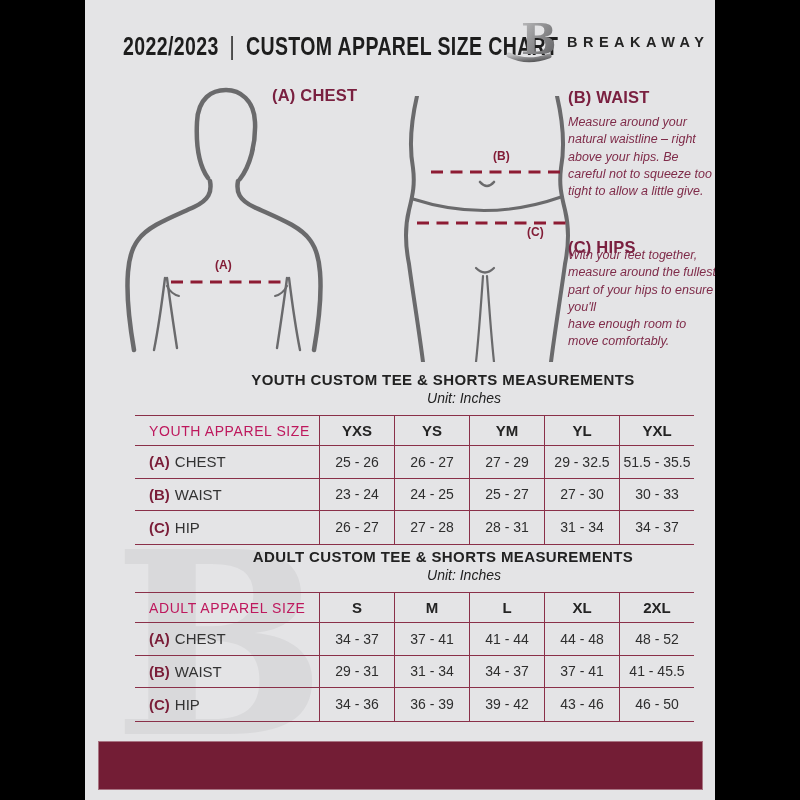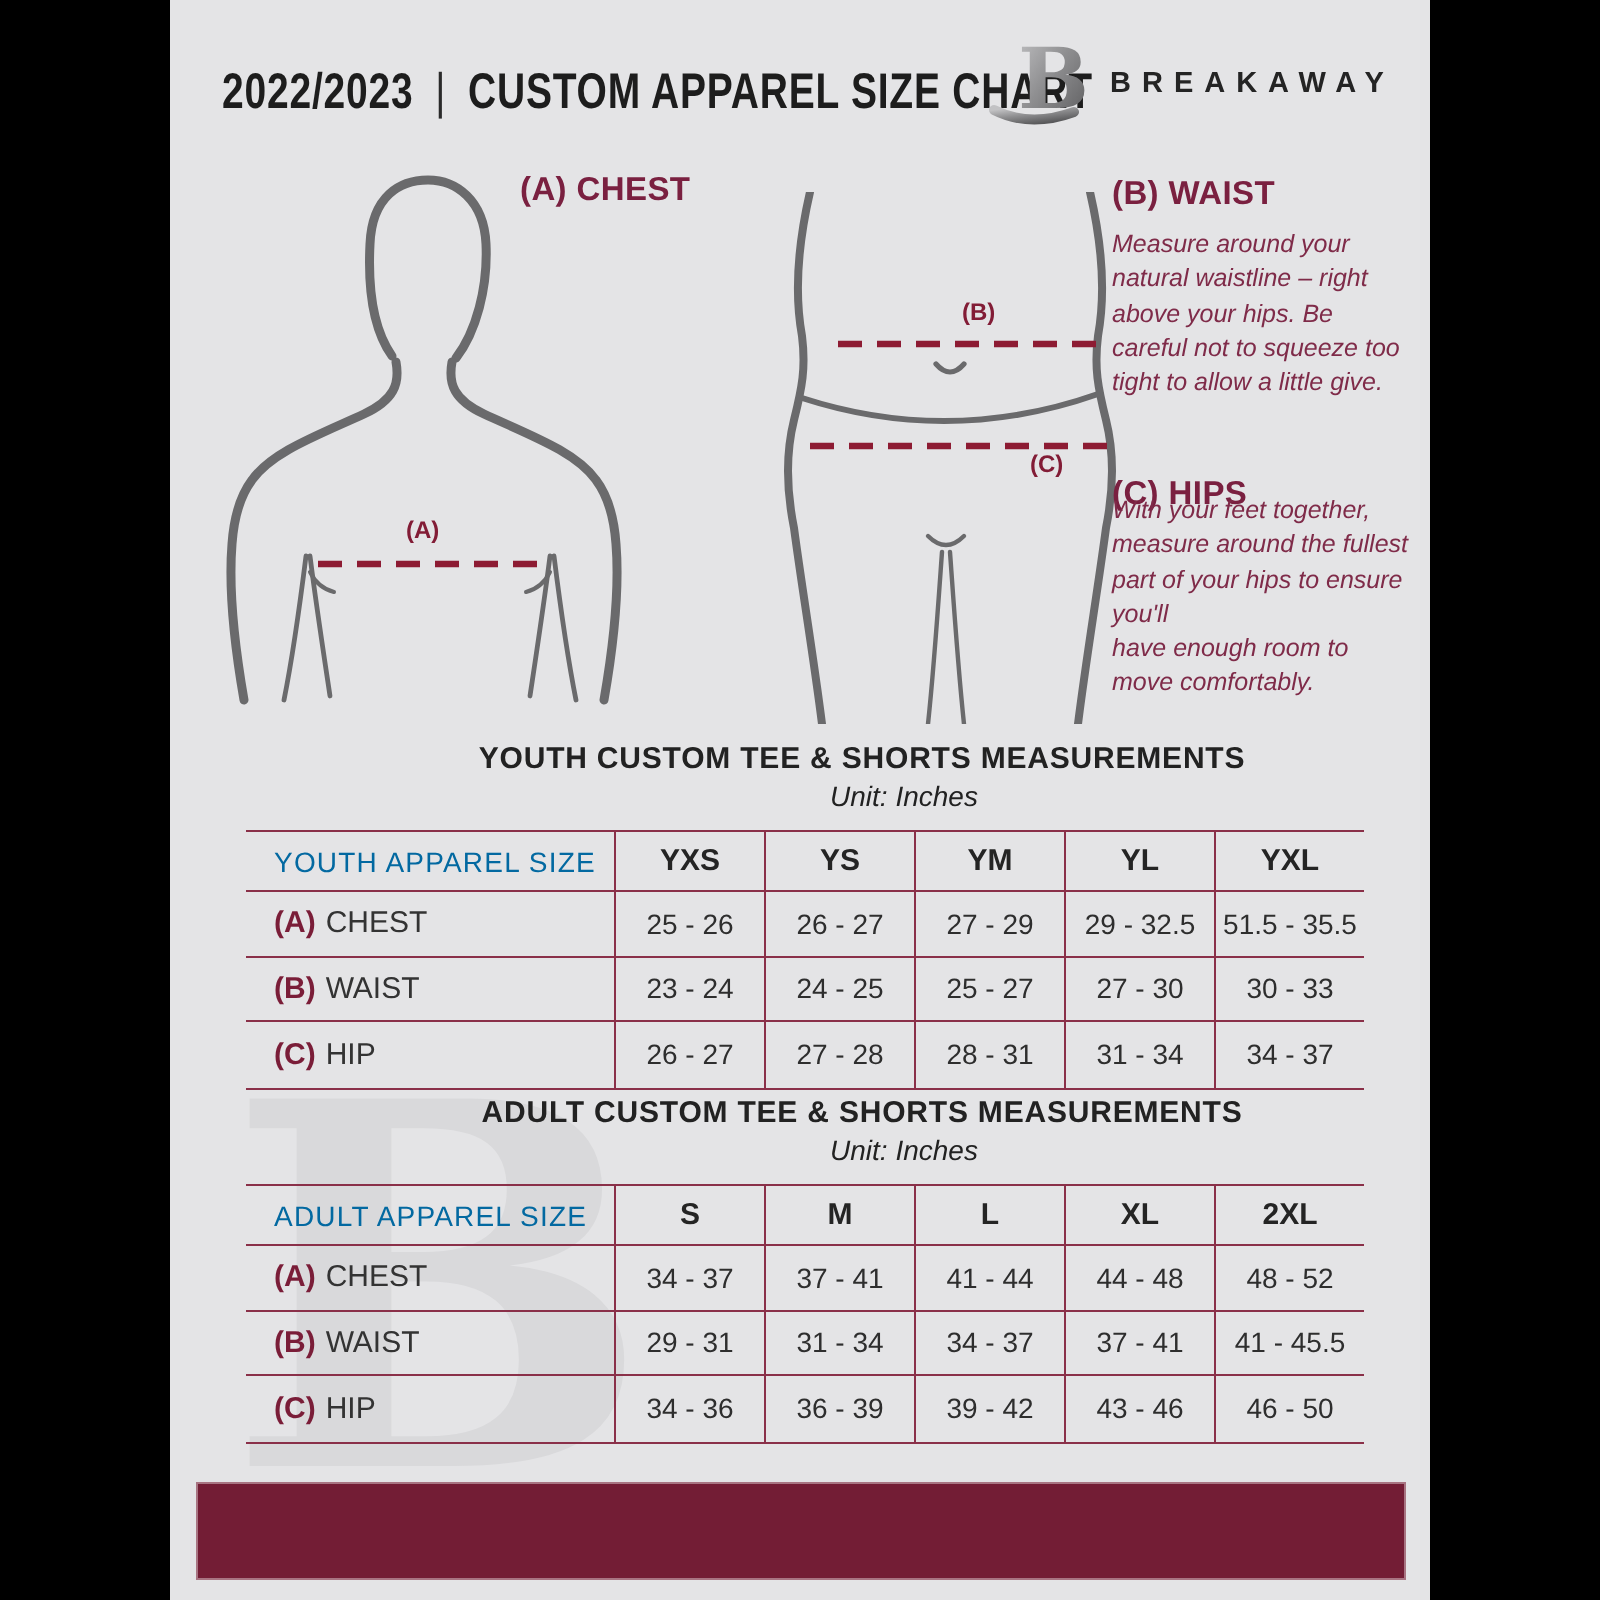--- a/index.html
+++ b/index.html
@@ -30,30 +30,30 @@
 
   
   .sec-title{position:absolute;left:0;width:692px;text-align:center;font-size:15px;font-weight:bold;color:#222;letter-spacing:0.4px;}
   .sec-unit{position:absolute;left:0;width:734px;text-align:center;font-size:14px;font-style:italic;color:#222;}
 
   
   .size-table{position:absolute;left:38px;width:559px;display:grid;grid-template-columns:184px repeat(5,75px);border-top:1.5px solid var(--bd);border-bottom:1.5px solid var(--bd);}
   .size-table>div{height:30px;display:flex;align-items:center;justify-content:center;font-size:14px;color:#333;border-bottom:1px solid var(--bd);}
   .size-table>div.r3{border-bottom:none;}
   .size-table>div.vline{border-left:1.2px solid var(--bd);}
-  .size-table .corner{justify-content:flex-start;padding-left:14px;letter-spacing:0.6px;font-size:14px;color:#0369a1;}
+  .size-table .corner{justify-content:flex-start;padding-left:14px;letter-spacing:0.6px;font-size:14px;color:#be185d;}
   .size-table .szhead{font-weight:bold;font-size:15px;color:#242424;}
   .size-table .rowlabel{justify-content:flex-start;padding-left:14px;font-size:15px;color:#333;}
   .size-table .rowlabel b{color:#7a1d38;margin-right:5px;font-weight:bold;}
   .size-table .val{font-size:14px;color:#2e2e2e;}
   .size-table>div.datarow{height:32.5px;}
 
   
   .watermark{position:absolute;left:28px;top:538px;font-family:"DejaVu Serif","Liberation Serif",serif;font-weight:bold;font-size:252px;line-height:0.85;color:#d9d9db;z-index:0;user-select:none;}
-  .content{position:absolute;inset:0;z-index:1;}
+  .content{position:absolute;inset:0;z-index:1;margin-left:12px;}
   .footer-bar{position:absolute;left:13px;top:741px;width:605px;height:49px;background:var(--maroon);border:1px solid #a87482;z-index:2;}
 </style>
 </head>
 <body>
 
 <div class="stage">
   <div class="page">
 
     <div class="watermark">B</div>
 

